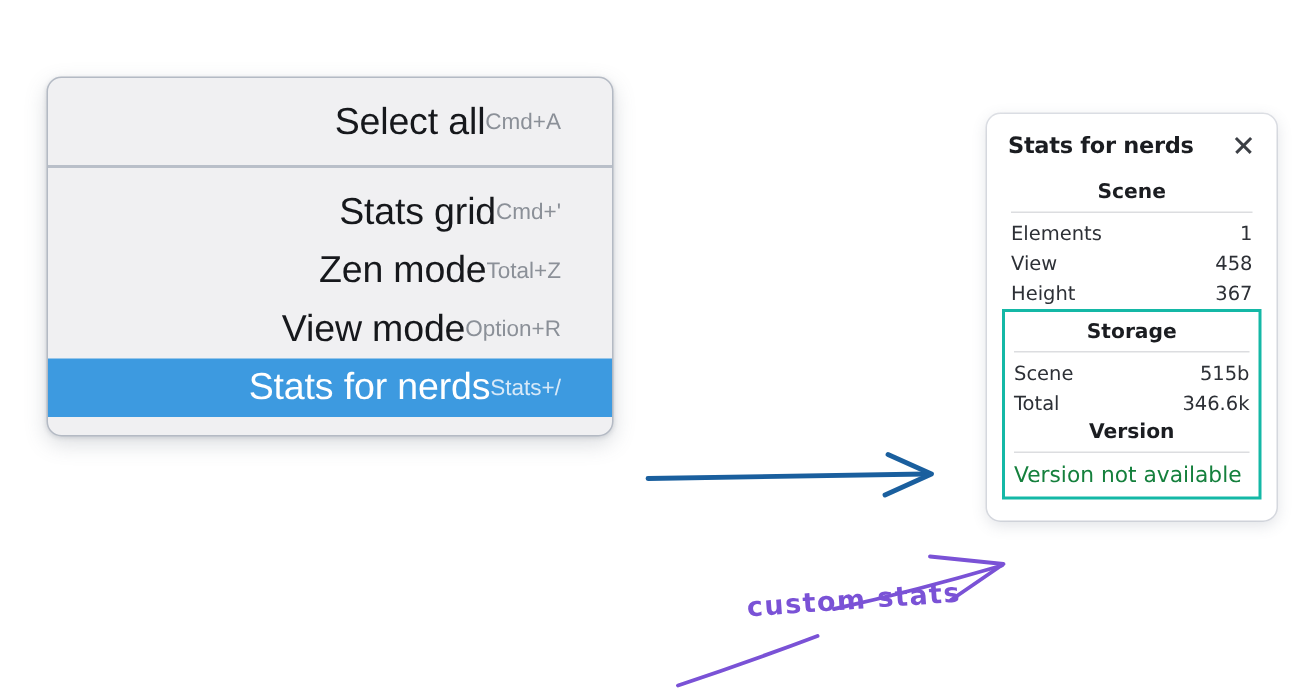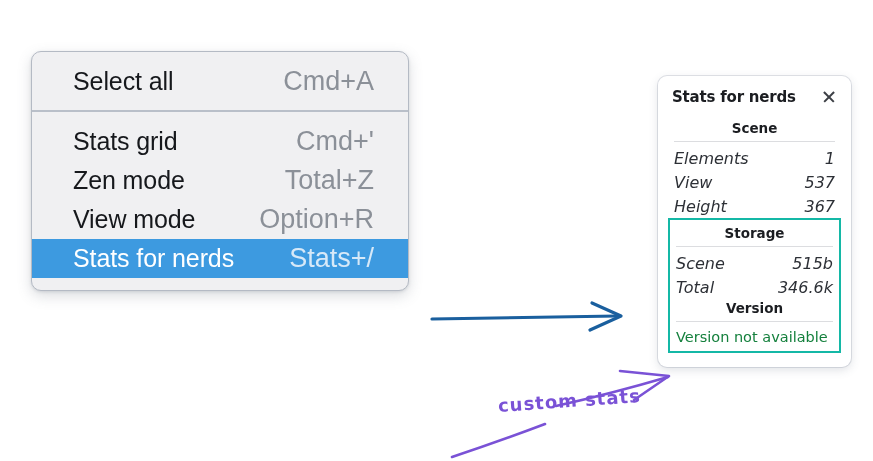--- a/index.html
+++ b/index.html
@@ -36,34 +36,34 @@
   .menu-group.group-top {
     border-bottom: 2px solid #b9bfc9;
     padding: 10px 0 9px 0;
   }
   .menu-group.group-bottom {
     padding: 10px 0 12px 0;
   }
   .menu-item {
     display: flex;
     align-items: center;
-    justify-content: space-between;
+    justify-content: flex-end;
     height: 39px;
     padding: 0 34px 0 41px;
     box-sizing: border-box;
     cursor: default;
   }
   .menu-item .label {
     font-size: 25px;
     color: #16181c;
     letter-spacing: -0.1px;
     white-space: nowrap;
   }
   .menu-item .shortcut {
-    font-size: 27px;
+    font-size: 15px;
     color: #8b9098;
     white-space: nowrap;
   }
   .menu-item.selected {
     background: #3d9ae0;
   }
   .menu-item.selected .label {
     color: #ffffff;
   }
   .menu-item.selected .shortcut {
@@ -125,24 +125,23 @@
   }
   .section-rule {
     height: 1px;
     background: #dcdde0;
     margin: 0 2px 4px 2px;
   }
   .stat-row {
     display: flex;
     align-items: baseline;
     justify-content: space-between;
-    font-size: 16px;
+    font-size: 13px;
     color: #2d3036;
     padding: 2.5px 2px;
-    font-style: italic;
   }
   .stat-row .stat-value {
     font-variant-numeric: tabular-nums;
   }
   .note-row {
     font-size: 14.5px;
     color: #15803d;
     padding: 3px 2px 1px 2px;
     white-space: nowrap;
   }
@@ -220,21 +219,21 @@
 
     <div>
       <div class="section-title">Scene</div>
       <div class="section-rule"></div>
       <div class="stat-row">
         <span class="stat-label">Elements</span>
         <span class="stat-value">1</span>
       </div>
       <div class="stat-row">
         <span class="stat-label">View</span>
-        <span class="stat-value">537</span>
+        <span class="stat-value">458</span>
       </div>
       <div class="stat-row">
         <span class="stat-label">Height</span>
         <span class="stat-value">367</span>
       </div>
     </div>
 
     <div class="boxed-section">
 
       <div>

